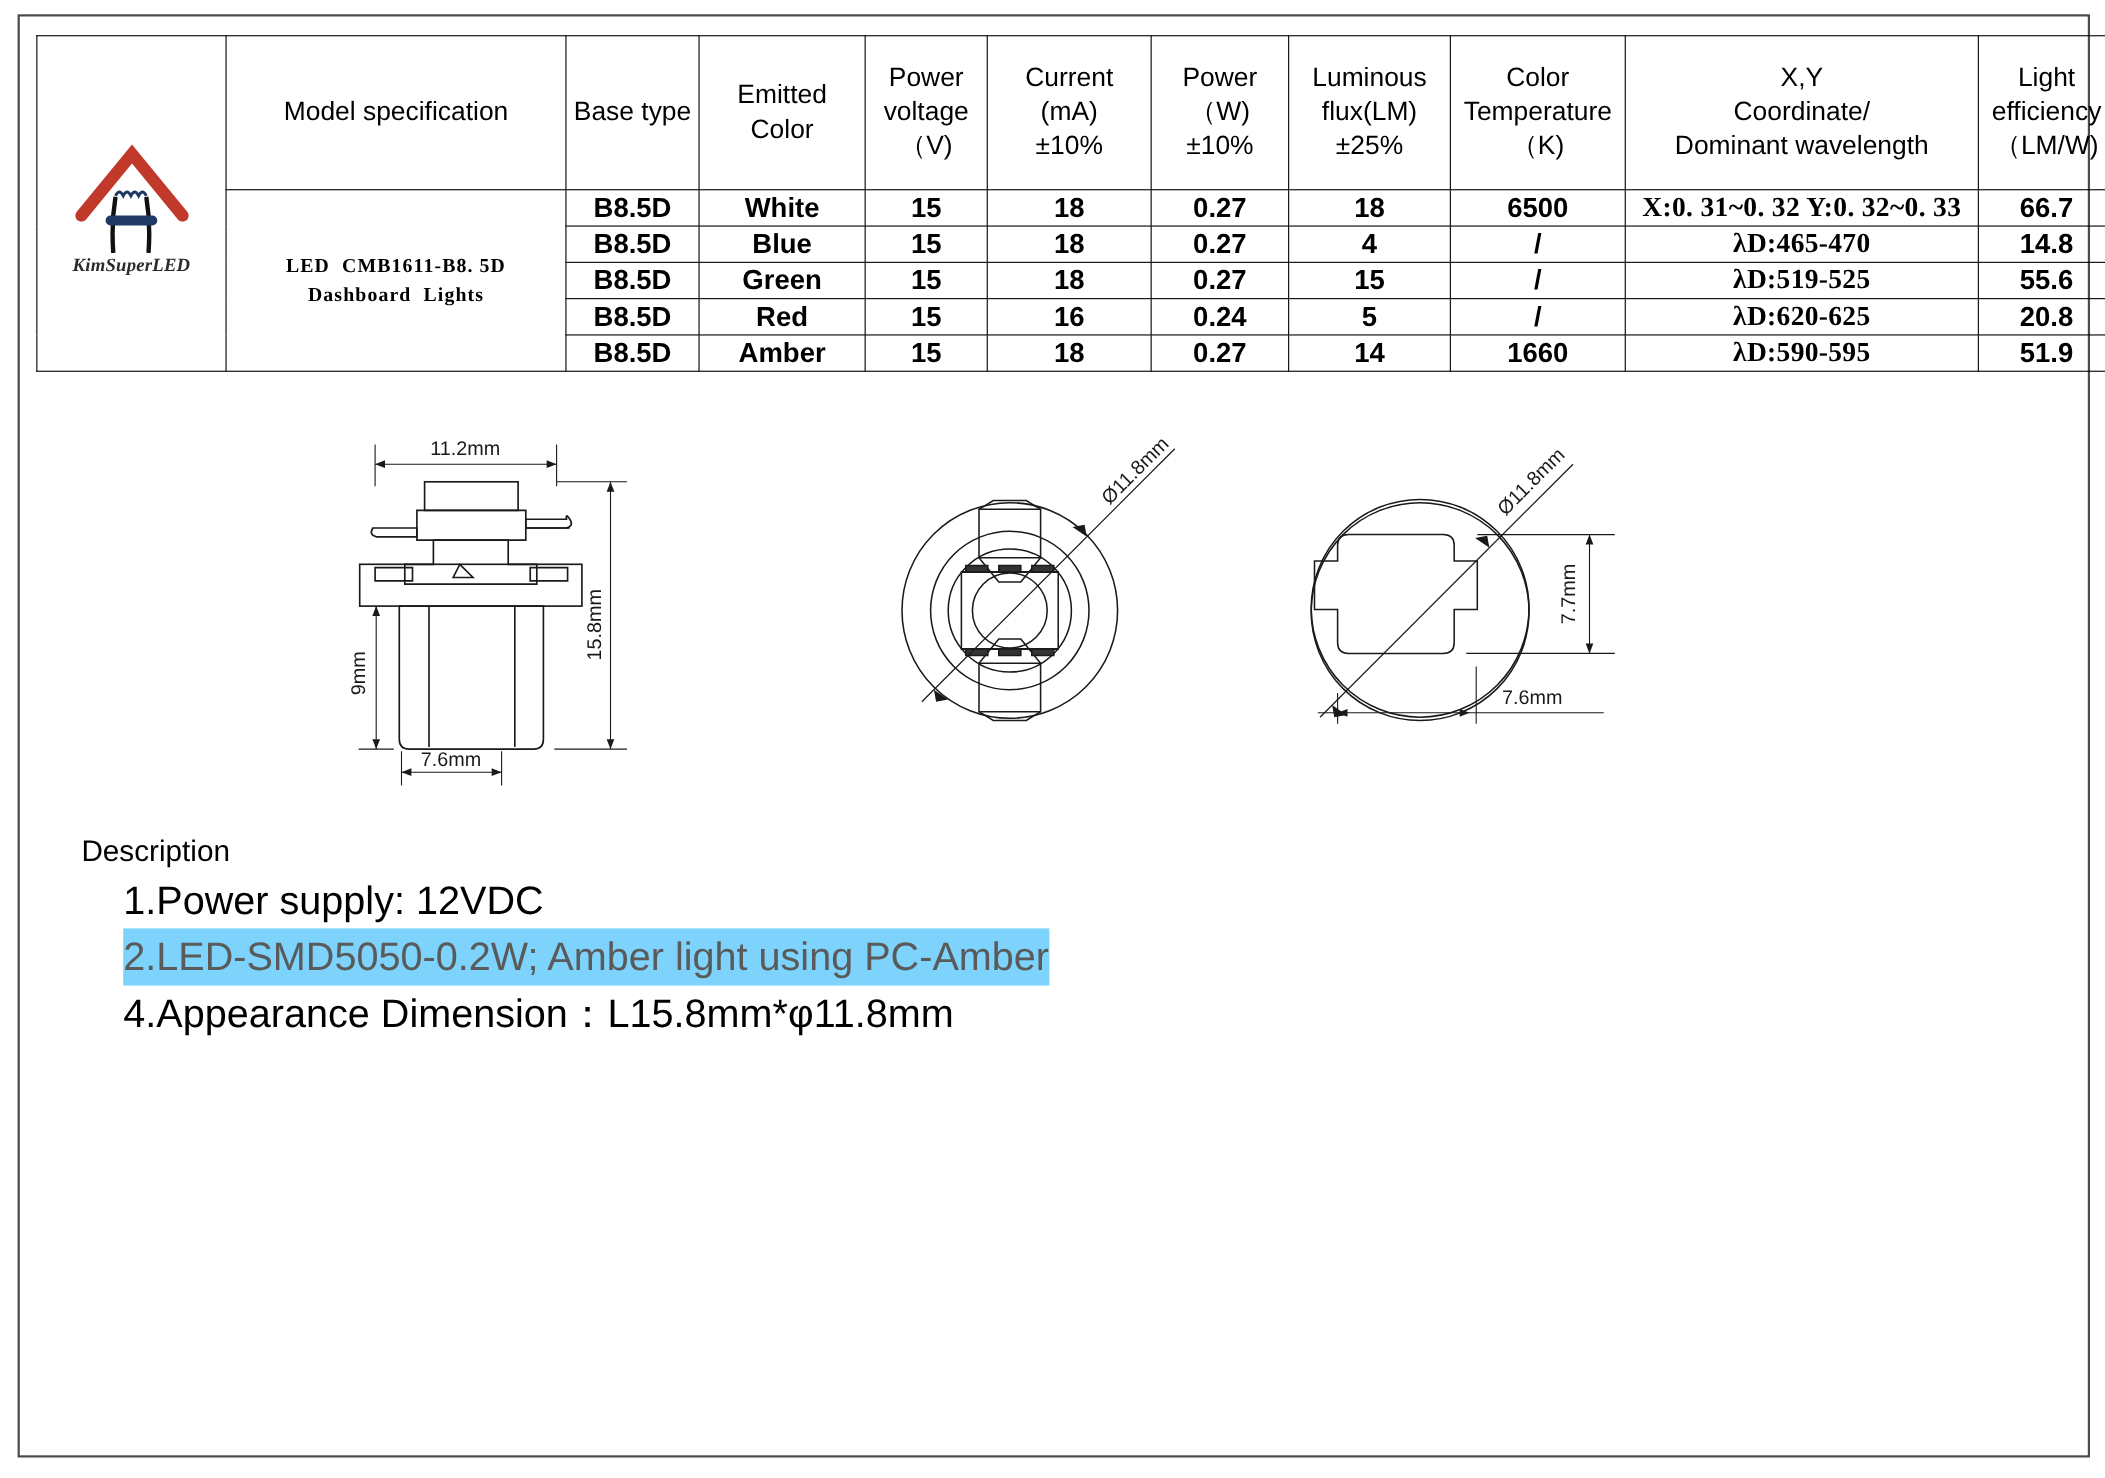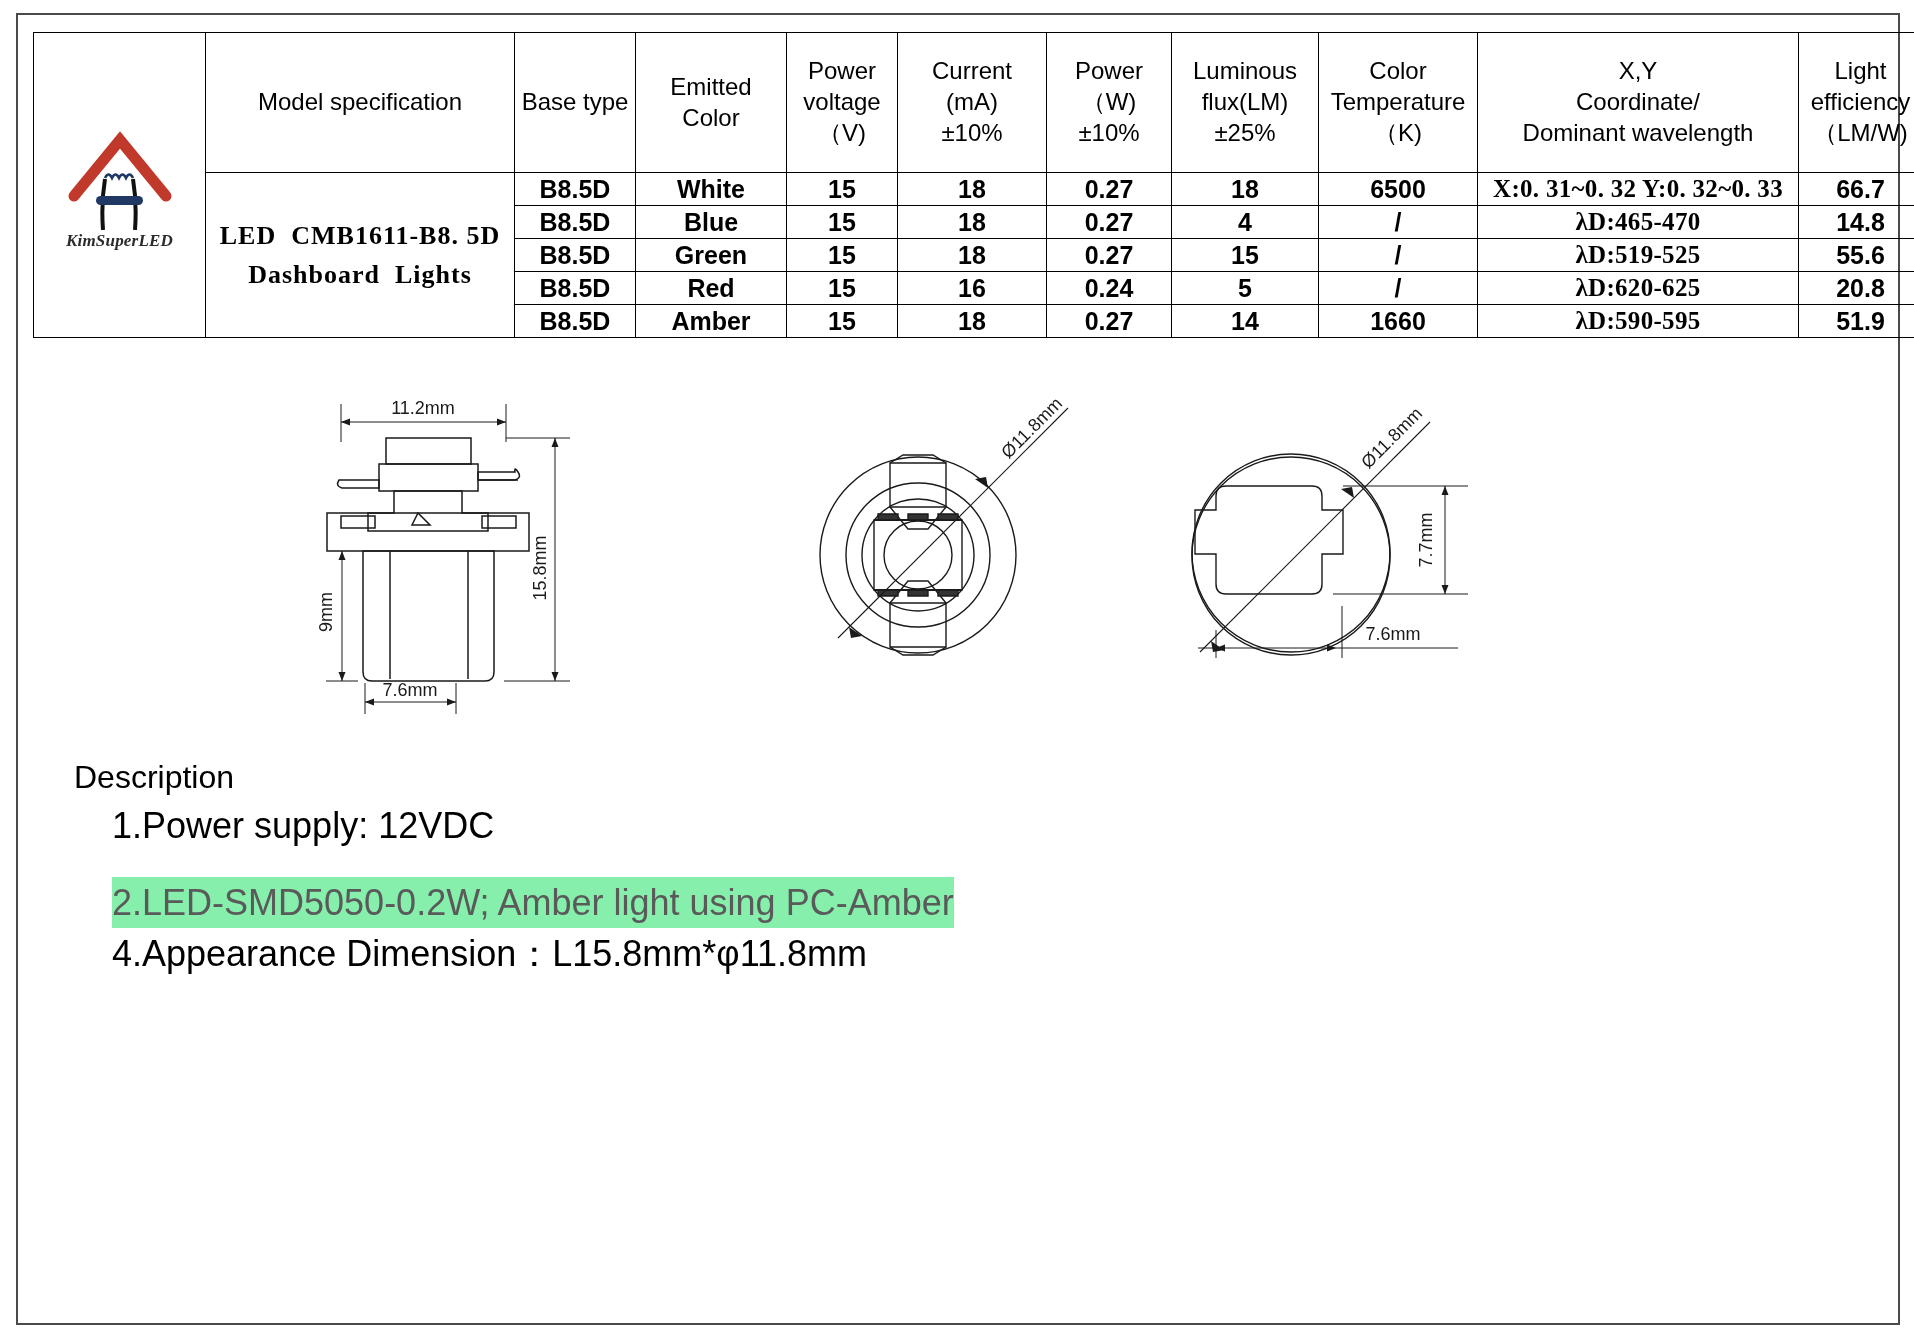--- a/index.html
+++ b/index.html
@@ -66,21 +66,21 @@
     font-family:"Liberation Serif", serif;
     font-style:italic;
     font-weight:bold;
     font-size:17px;
     color:#2b2b2b;
     letter-spacing:0.2px;
   }
 
   .model-text{
     font-family:"Liberation Serif", serif;
-    font-size:26px;
+    font-size:18px;
     line-height:1.5;
     letter-spacing:1px;
     white-space:pre;
     text-align:center;
   }
 
   .serif-val{
     font-family:"Liberation Serif", serif;
     font-weight:normal;
     font-size:24px;
@@ -96,30 +96,30 @@
   .dwg{position:absolute;}
   .dwg svg{display:block;overflow:visible;}
 
   
   .desc{
     position:absolute;
     left:56px;top:740px;
     width:1100px;
   }
   .desc-title{
-    font-size:32px;
+    font-size:27px;
     line-height:1.42;
   }
   .desc-item{
     font-size:36px;
     line-height:1.42;
     margin-left:38px;
     white-space:pre;
   }
-  .desc-item.dim{color:#5a5a5a;background:#86efac;display:inline-block;margin-top:25px;}
+  .desc-item.dim{color:#5a5a5a;background:#7dd3fc;display:inline-block;}
 </style>
 </head>
 <body>
 
 <div class="page">
 
   <table class="spec-table">
     <tbody>
 
       <tr class="hdr">

